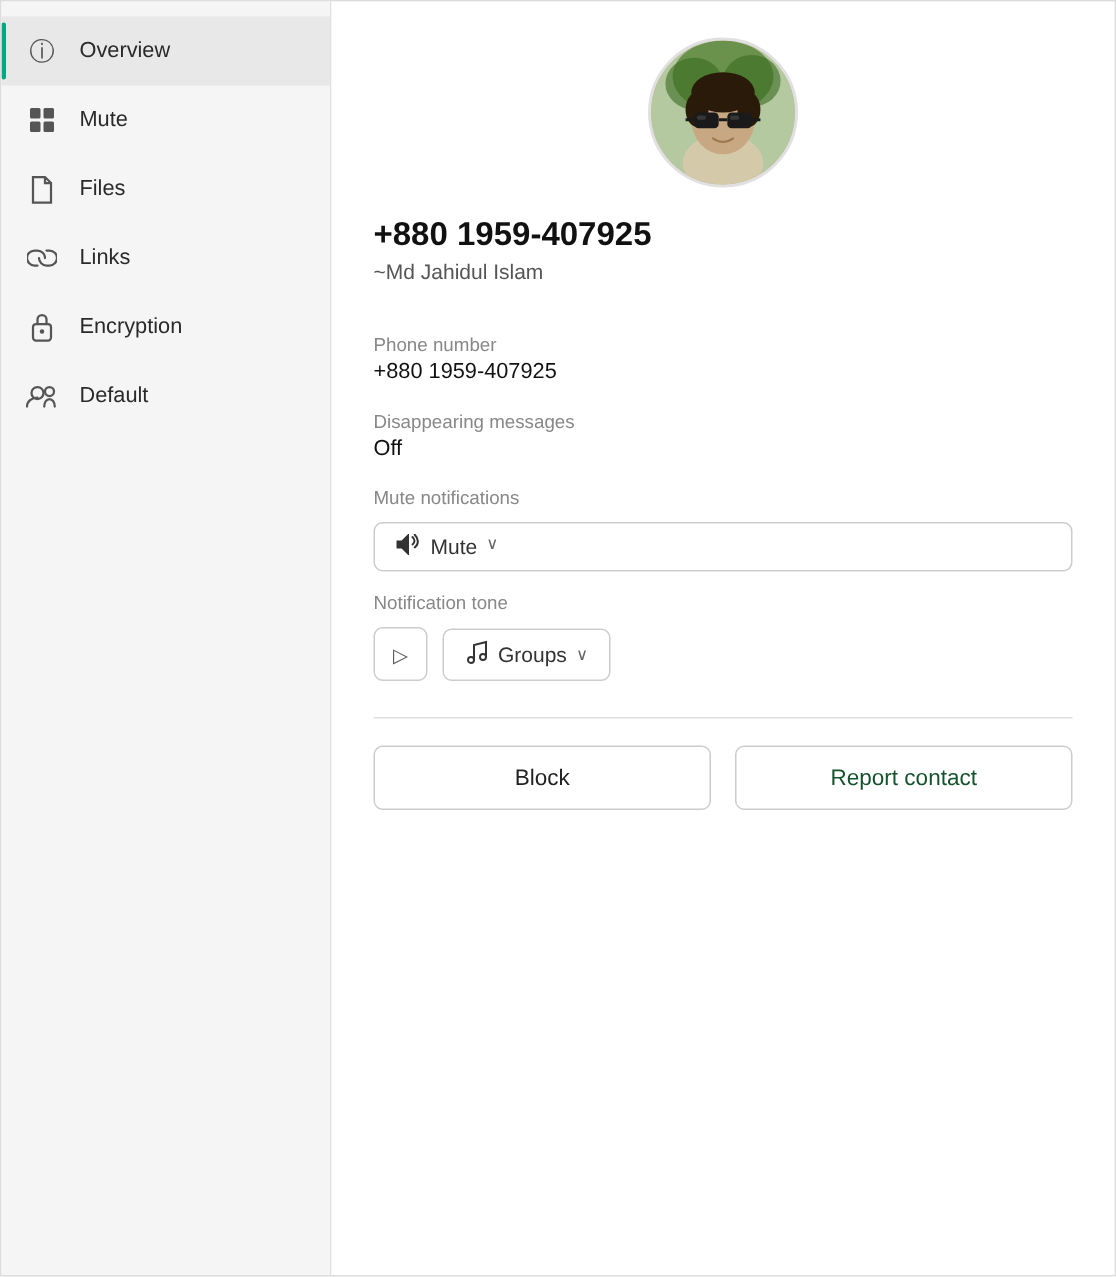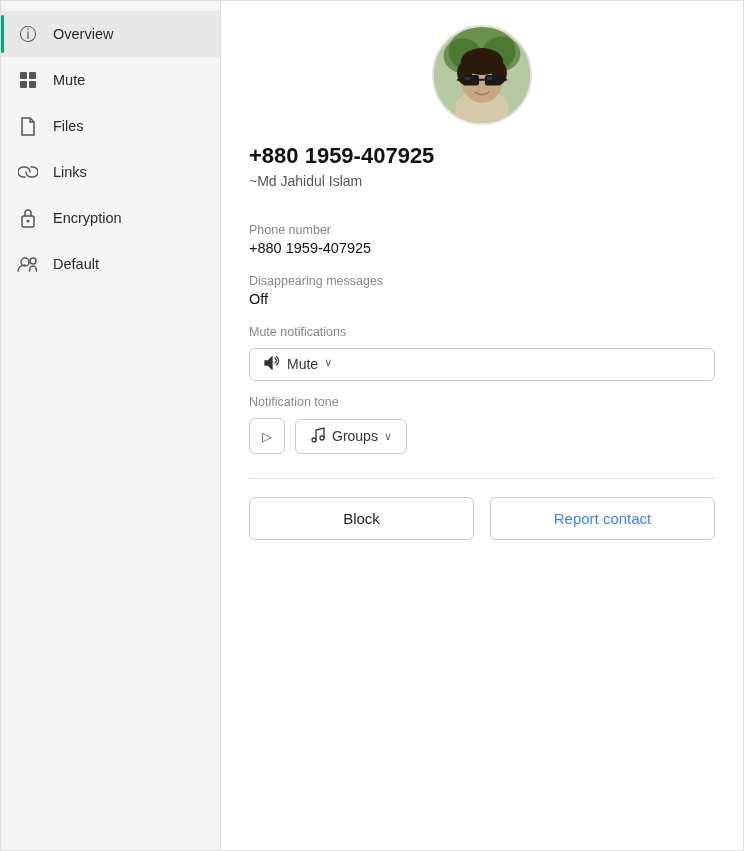--- a/index.html
+++ b/index.html
@@ -219,21 +219,21 @@
       font-weight: 500;
     }
 
     .btn-report {
       flex: 1;
       padding: 12px 0;
       border: 1px solid #ccc;
       border-radius: 6px;
       background: #fff;
       font-size: 15px;
-      color: #3b82f6;
+      color: #14532d;
       cursor: pointer;
       font-weight: 500;
     }
 
     .chevron-down {
       font-size: 11px;
       color: #666;
     }
   </style>
 </head>

